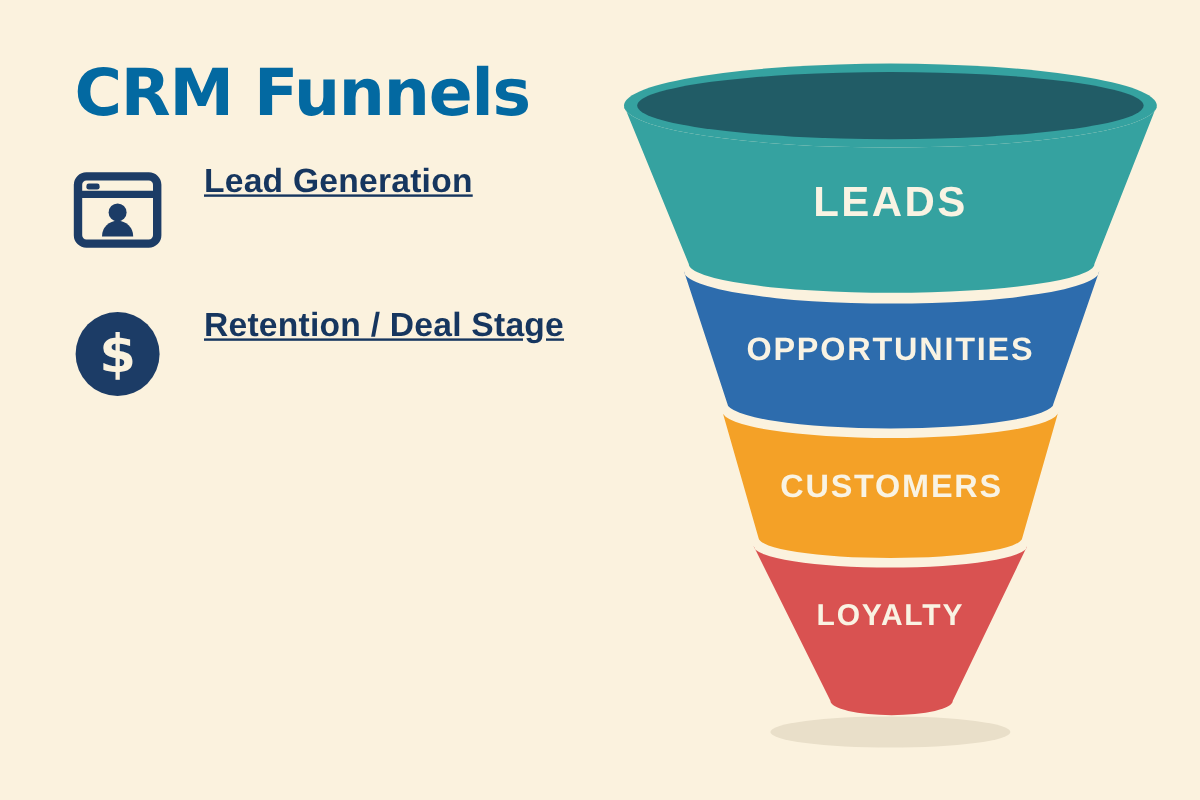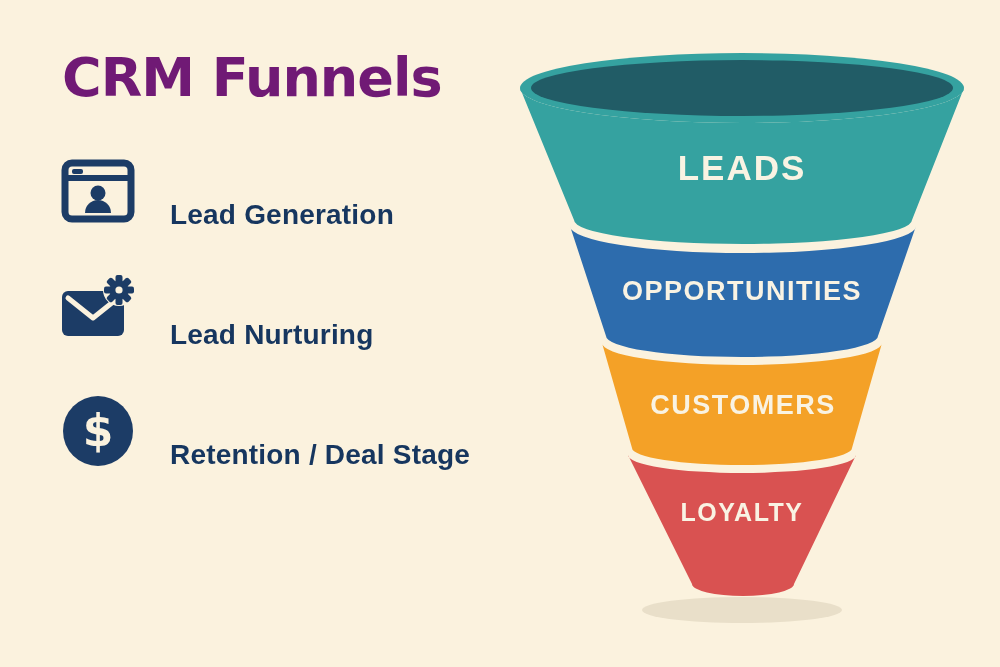--- a/index.html
+++ b/index.html
@@ -7,24 +7,24 @@
   body {
     font-family:"Liberation Sans", sans-serif;
     background:#fbf2de;
     overflow:hidden;
   }
   .page { position:relative; width:1000px; height:667px; background:#fbf2de; color:#16365f; }
 
   .left-col { position:absolute; left:58px; top:46px; width:450px; }
   .title {
     font-family:"DejaVu Sans","Liberation Sans",sans-serif;
-    font-size:54px; font-weight:bold; color:#701a75;
-    letter-spacing:-1px; margin-bottom:42px; margin-left:4px;
+    font-size:54px; font-weight:bold; color:#0369a1;
+    letter-spacing:-1px; margin-bottom:26px; margin-left:4px;
   }
-  .legend-row { display:flex; align-items:flex-end; gap:32px; height:80px; margin-bottom:40px; }
+  .legend-row { display:flex; align-items:flex-start; gap:32px; height:80px; margin-bottom:40px;text-decoration:underline; }
   .icon-box { width:80px; height:80px; flex:0 0 80px; color:#1c3c66; }
   .icon-box svg { width:100%; height:100%; display:block; }
   .row-label { font-size:28px; font-weight:700; color:#16365f; letter-spacing:0.2px; }
 
   .funnel-wrap { position:absolute; left:512px; top:28px; width:480px; height:620px; }
   .funnel-wrap svg { width:100%; height:100%; display:block; }
   .f-label { font-family:"Liberation Sans",sans-serif; font-weight:bold; fill:#f9f3e3; text-anchor:middle; }
   .f-leads { font-size:35px; letter-spacing:2px; }
   .f-opp  { font-size:27px; letter-spacing:1.5px; }
   .f-cust { font-size:27px; letter-spacing:1.5px; }
@@ -44,38 +44,20 @@
           <rect x="7" y="12" width="66" height="56" rx="7" fill="none" stroke="currentColor" stroke-width="7"></rect>
           <line x1="9" y1="27" x2="71" y2="27" stroke="currentColor" stroke-width="6"></line>
           <rect x="14" y="18" width="11" height="5" rx="2" fill="currentColor"></rect>
           <circle cx="40" cy="42" r="7.5" fill="currentColor"></circle>
           <path d="M27 62 a13 13 0 0 1 26 0 Z" fill="currentColor"></path>
         </svg>
       </span>
       <span class="row-label">Lead Generation</span>
     </div>
 
-    <div class="legend-row">
-      <span class="icon-box">
-        <svg viewBox="0 0 80 80">
-          <rect x="4" y="20" width="62" height="45" rx="6" fill="currentColor"></rect>
-          <path d="M10 27 L35 47 L60 27" fill="none" stroke="#fbf2de" stroke-width="5" stroke-linecap="round" stroke-linejoin="round"></path>
-          <circle cx="61" cy="19" r="16" fill="#fbf2de"></circle>
-          <g fill="currentColor">
-            <rect x="57.5" y="4" width="7" height="30" rx="2"></rect>
-            <rect x="57.5" y="4" width="7" height="30" rx="2" transform="rotate(45 61 19)"></rect>
-            <rect x="57.5" y="4" width="7" height="30" rx="2" transform="rotate(90 61 19)"></rect>
-            <rect x="57.5" y="4" width="7" height="30" rx="2" transform="rotate(135 61 19)"></rect>
-          </g>
-          <circle cx="61" cy="19" r="9.5" fill="currentColor"></circle>
-          <circle cx="61" cy="19" r="3.6" fill="#fbf2de"></circle>
-        </svg>
-      </span>
-      <span class="row-label">Lead Nurturing</span>
-    </div>
 
     <div class="legend-row">
       <span class="icon-box">
         <svg viewBox="0 0 80 80">
           <circle cx="40" cy="40" r="35" fill="currentColor"></circle>
           <text x="40" y="55" text-anchor="middle" font-family="DejaVu Sans, Liberation Sans, sans-serif" font-size="44" font-weight="bold" fill="#fbf2de">$</text>
         </svg>
       </span>
       <span class="row-label">Retention / Deal Stage</span>
     </div>

